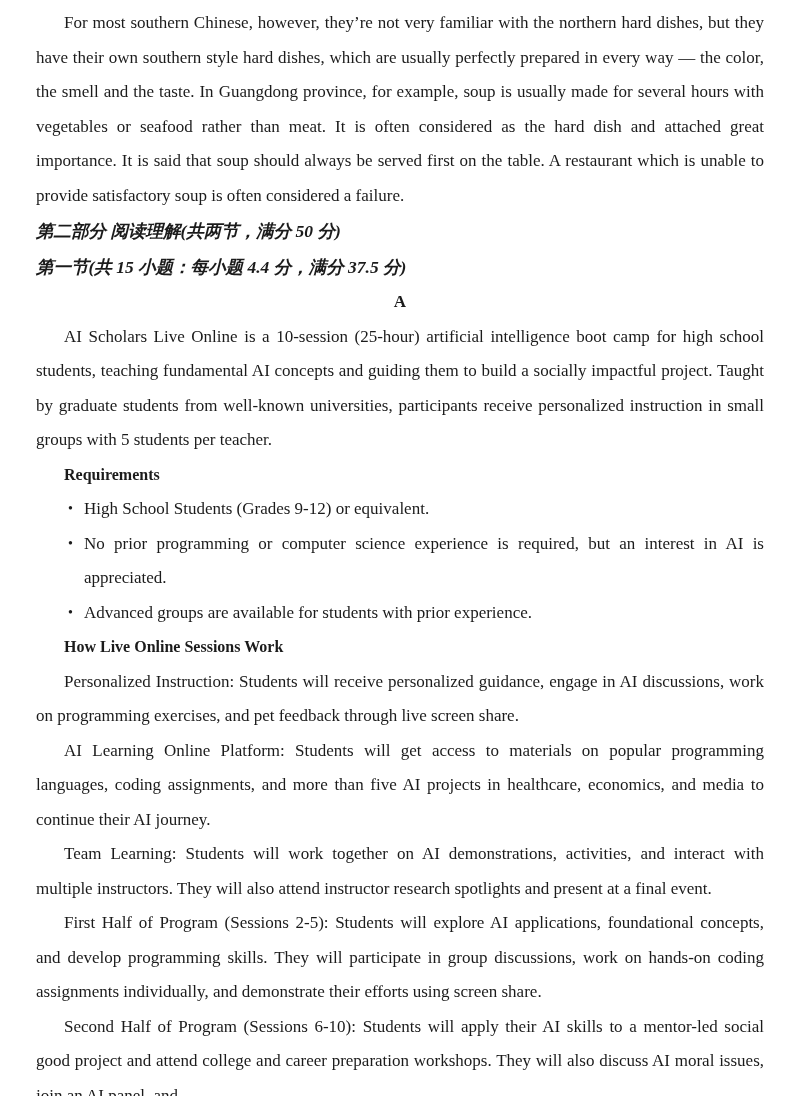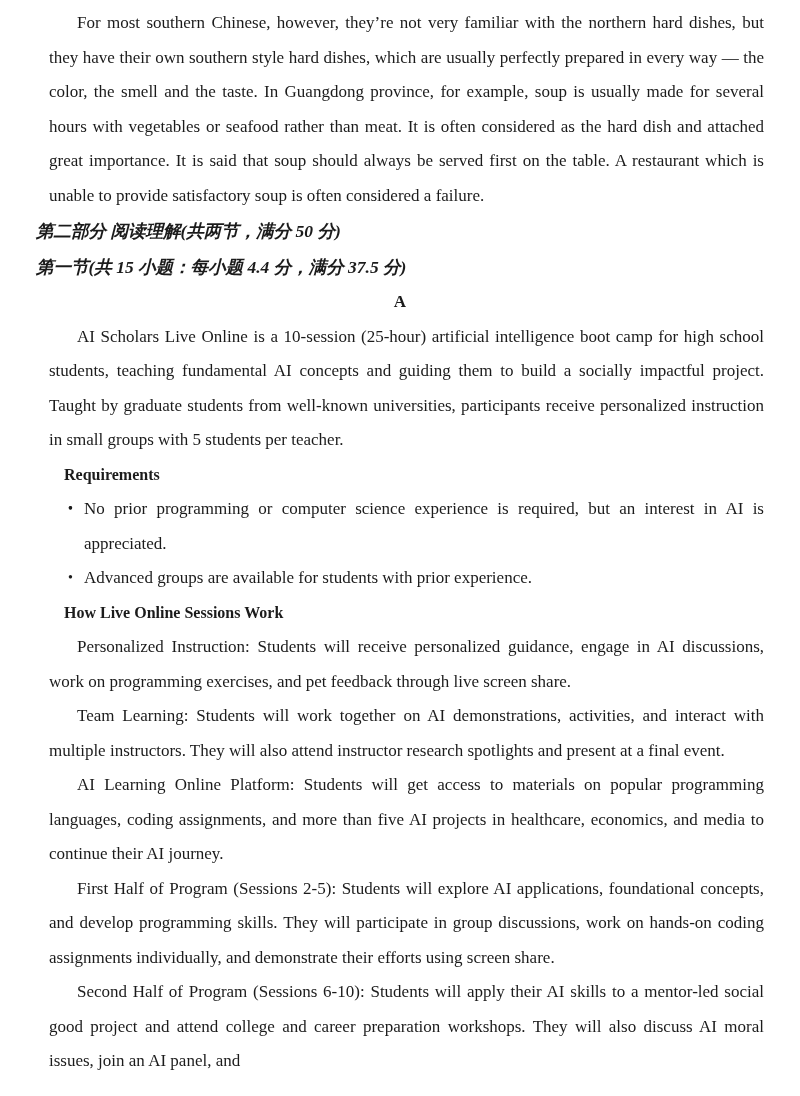--- a/index.html
+++ b/index.html
@@ -16,21 +16,21 @@
     padding: 6px 36px 0 36px;
     display: flex;
     flex-direction: column;
   }
   .doc { flex: 1; }
   .body-text {
     font-size: 17px;
     line-height: 34.5px;
     text-align: justify;
   }
-  .indent { text-indent: 28px; margin-left: 13px; }
+  .indent { text-indent: 28px; }
   .heading-cn {
     font-size: 17.5px;
     font-weight: bold;
     line-height: 36px;
     text-align: justify;
     font-style: italic;
   }
   .passage-label {
     font-size: 17px;
     font-weight: bold;
@@ -71,39 +71,40 @@
 
 
     <p class="passage-label">A</p>
 
     <p class="body-text indent">AI Scholars Live Online is a 10-session (25-hour) artificial intelligence boot camp for high school students, teaching fundamental AI concepts and guiding them to build a socially impactful project. Taught by graduate students from well-known universities, participants receive personalized instruction in small groups with 5 students per teacher.</p>
 
     <p class="subheading">Requirements</p>
 
     <div class="bullet-item">
       <span class="bullet-marker">•</span>
+      <span>High School Students (Grades 9-12) or equivalent.</span>
     </div>
 
     <div class="bullet-item">
       <span class="bullet-marker">•</span>
       <span>No prior programming or computer science experience is required, but an interest in AI is appreciated.</span>
     </div>
 
     <div class="bullet-item">
       <span class="bullet-marker">•</span>
       <span>Advanced groups are available for students with prior experience.</span>
     </div>
 
     <p class="subheading">How Live Online Sessions Work</p>
 
     <p class="body-text indent">Personalized Instruction: Students will receive personalized guidance, engage in AI discussions, work on programming exercises, and pet feedback through live screen share.</p>
 
+    <p class="body-text indent">AI Learning Online Platform: Students will get access to materials on popular programming languages, coding assignments, and more than five AI projects in healthcare, economics, and media to continue their AI journey.</p>
+
     <p class="body-text indent">Team Learning: Students will work together on AI demonstrations, activities, and interact with multiple instructors. They will also attend instructor research spotlights and present at a final event.</p>
-
-    <p class="body-text indent">AI Learning Online Platform: Students will get access to materials on popular programming languages, coding assignments, and more than five AI projects in healthcare, economics, and media to continue their AI journey.</p>
 
     <p class="body-text indent">First Half of Program (Sessions 2-5): Students will explore AI applications, foundational concepts, and develop programming skills. They will participate in group discussions, work on hands-on coding assignments individually, and demonstrate their efforts using screen share.</p>
 
     <p class="body-text indent">Second Half of Program (Sessions 6-10): Students will apply their AI skills to a mentor-led social good project and attend college and career preparation workshops. They will also discuss AI moral issues, join an AI panel, and</p>
 
   </div>
 
 </div>
 
 </body></html>

